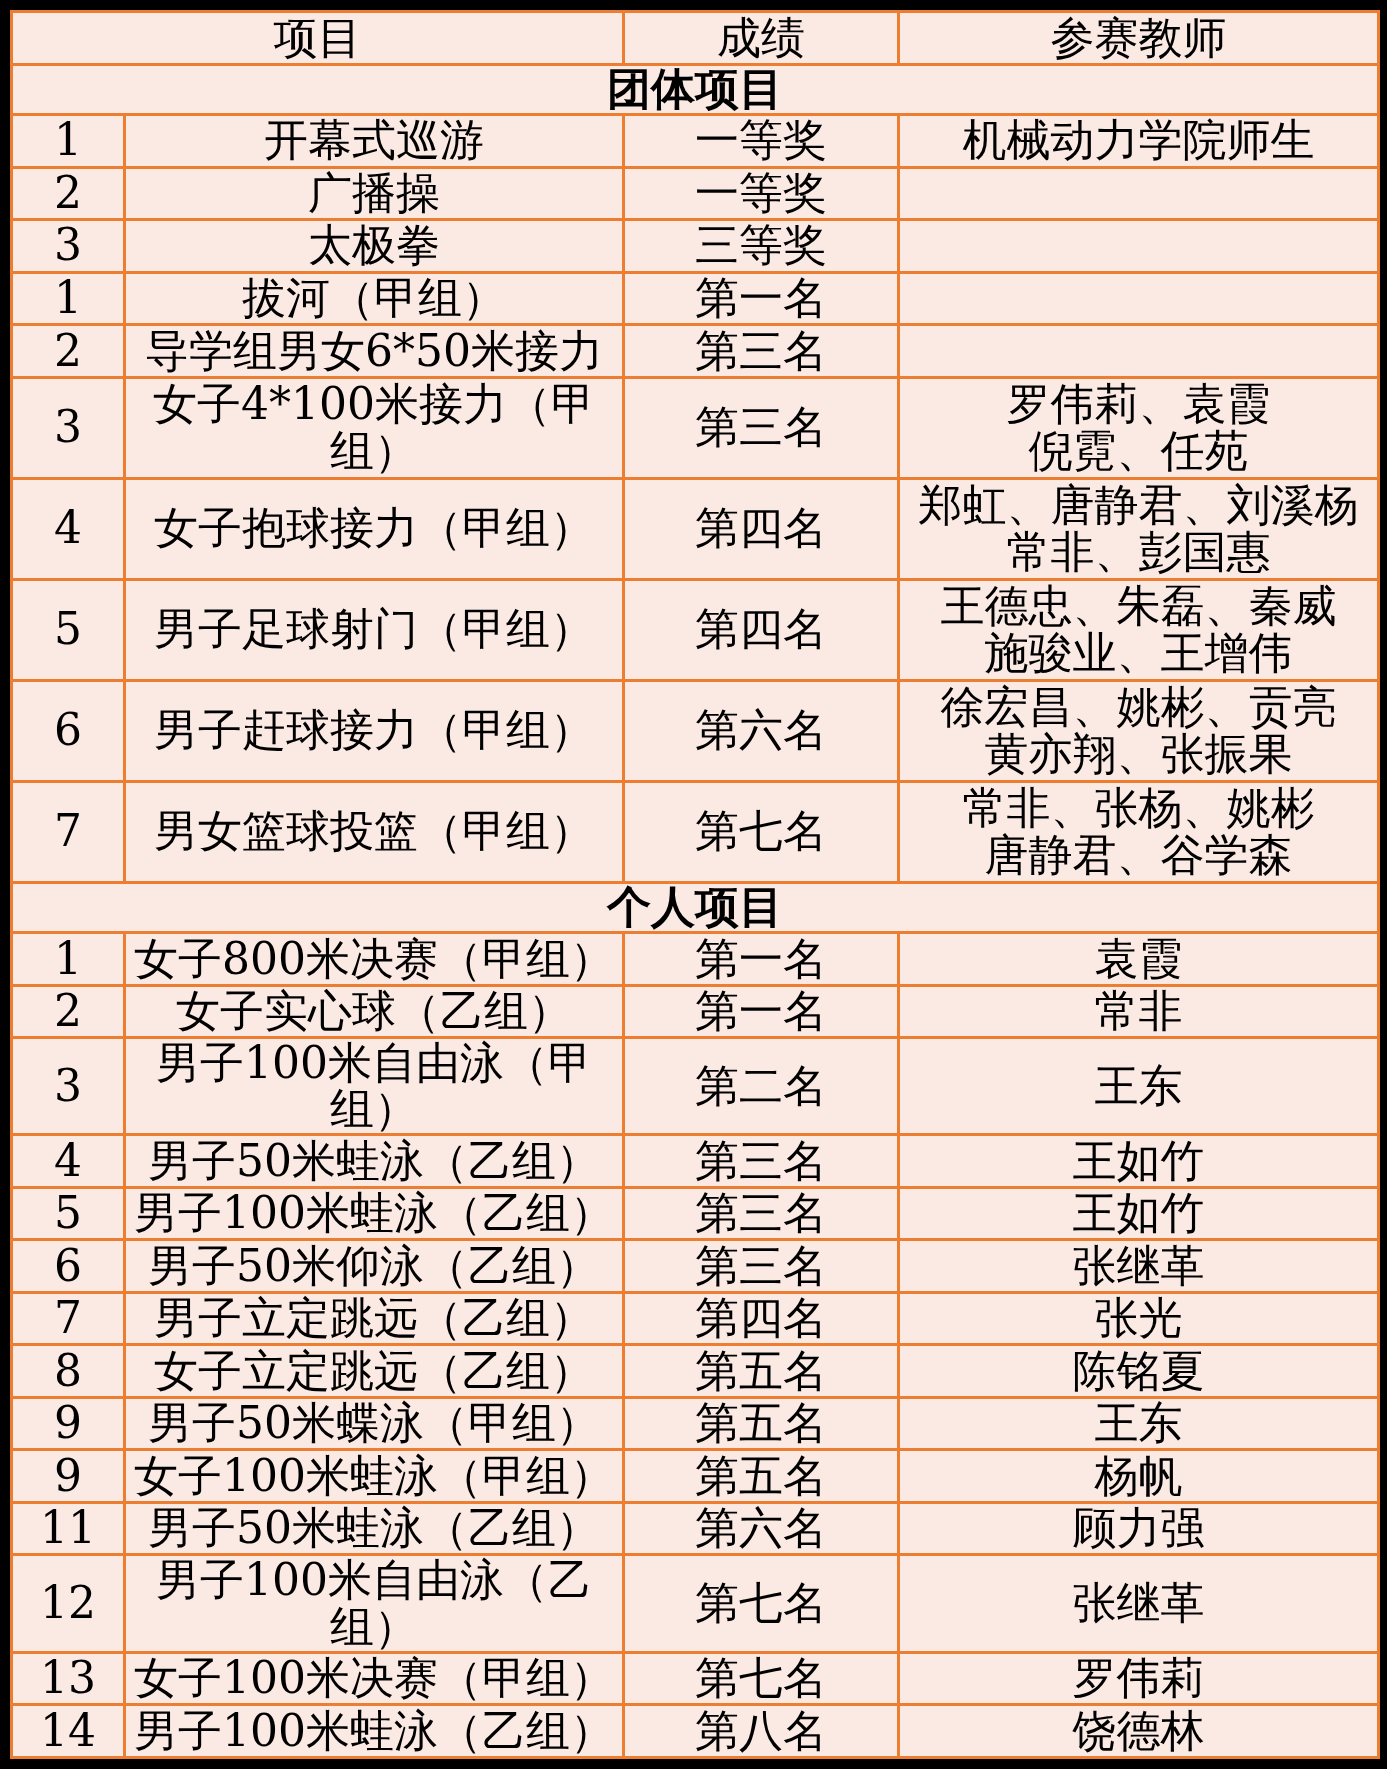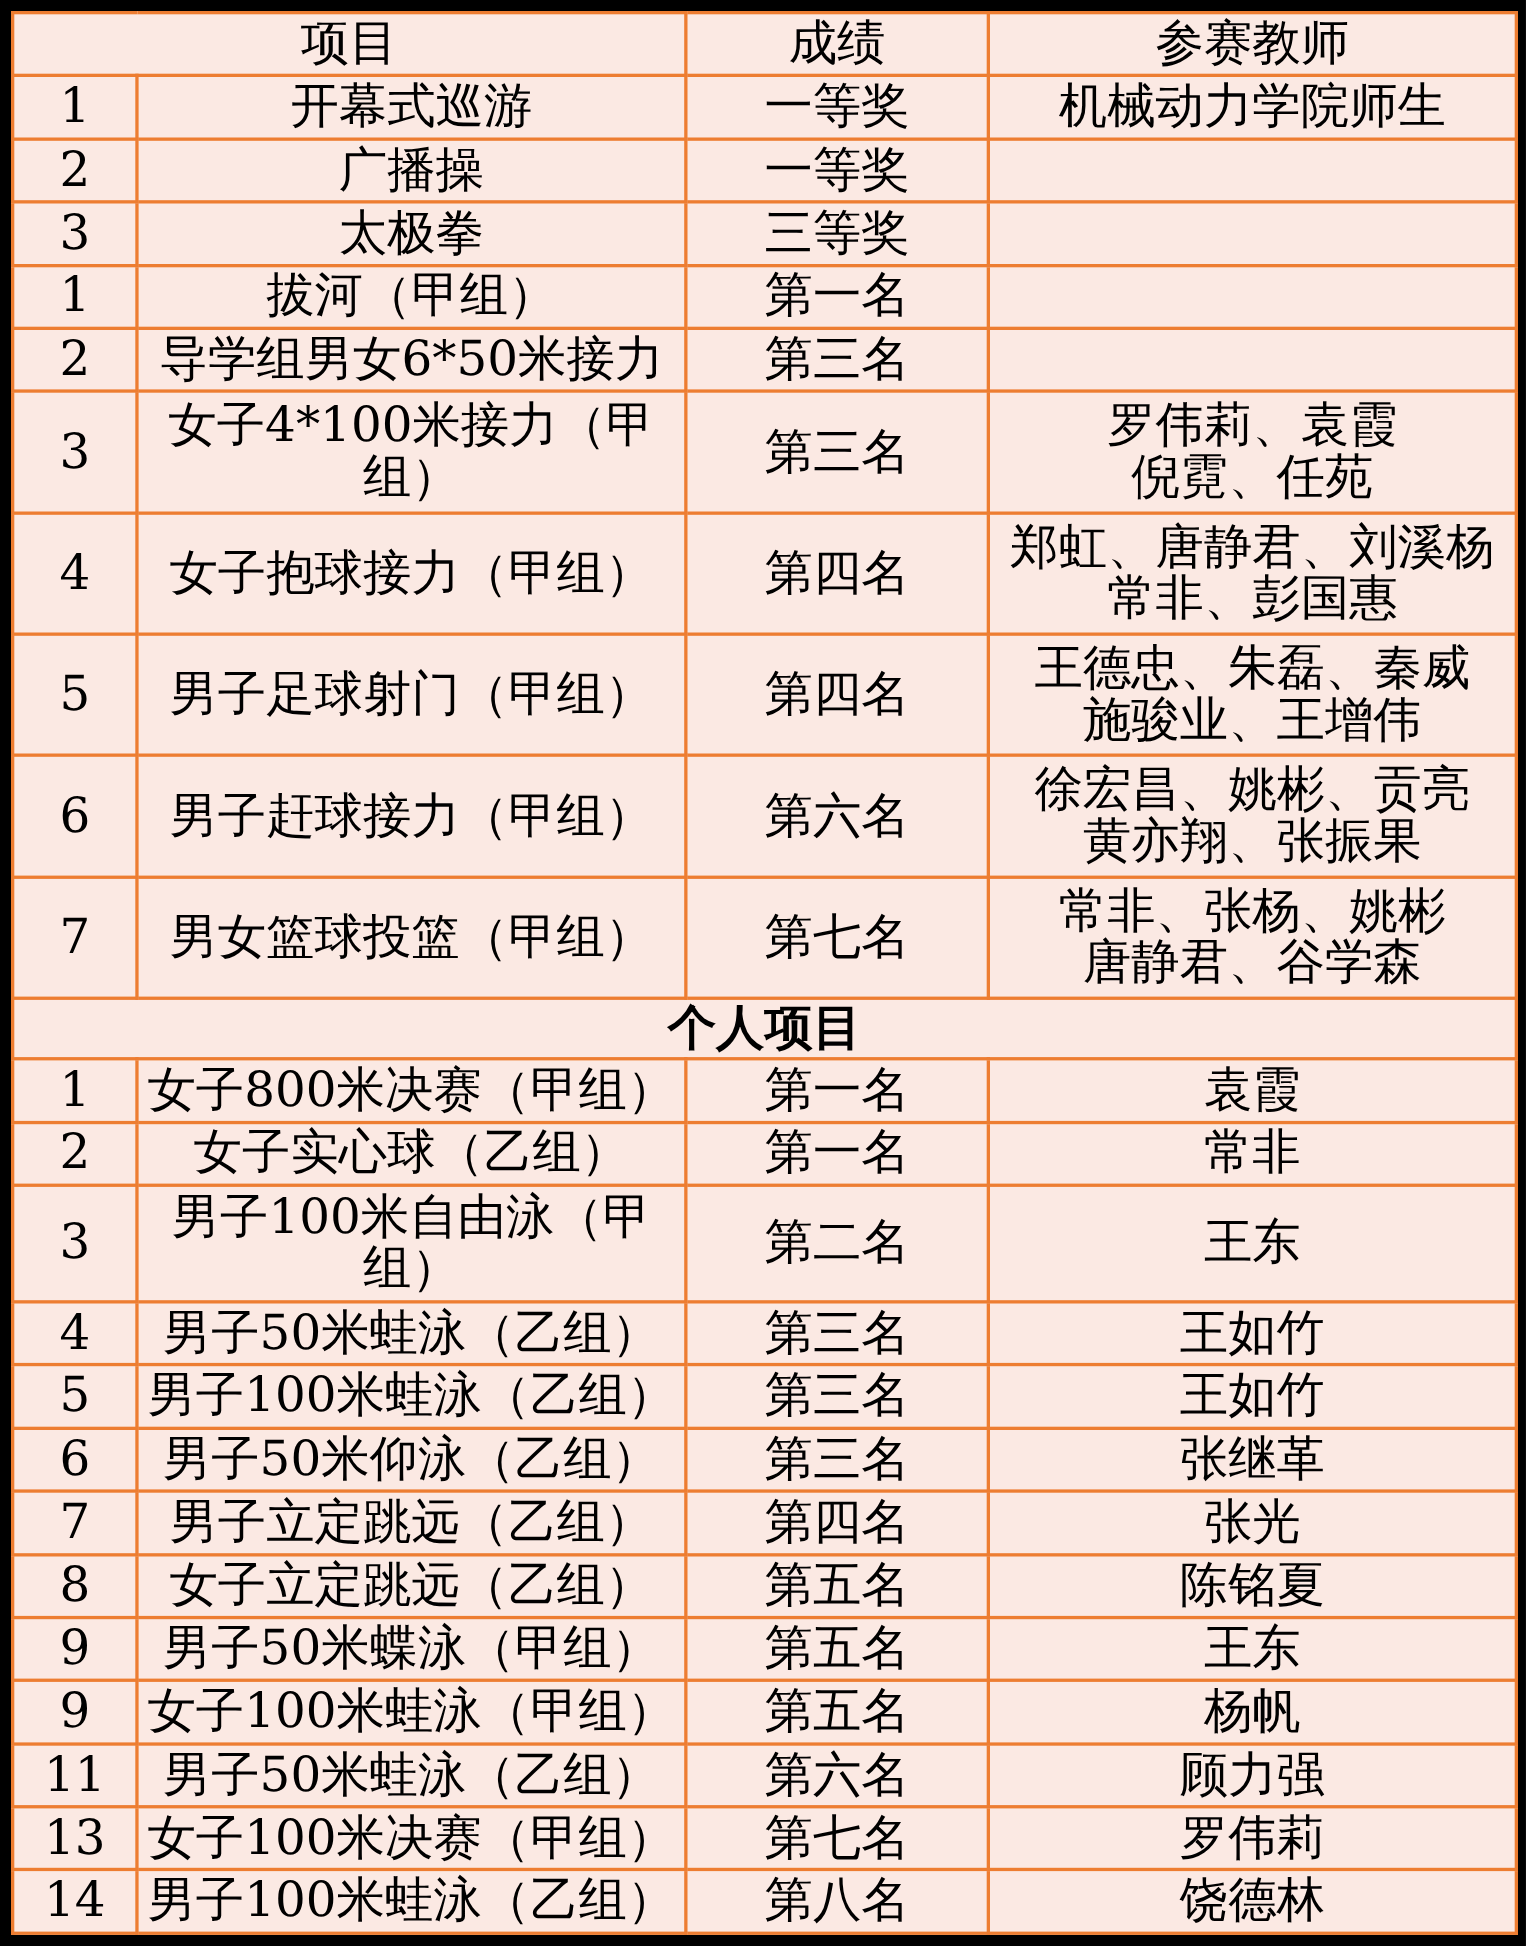--- a/index.html
+++ b/index.html
@@ -73,20 +73,23 @@
       <col class="c-event">
       <col class="c-result">
       <col class="c-teacher">
     </colgroup>
     <tbody>
       <tr class="header-row">
         <th colspan="2">项目</th>
         <th>成绩</th>
         <th>参赛教师</th>
       </tr>
+    <tr class="section-row">
+          <td colspan="4">团体项目</td>
+        </tr>
         <tr class="row">
           <td>1</td>
           <td class="fit">开幕式巡游</td>
           <td>一等奖</td>
           <td class="teachers fit">机械动力学院师生</td>
         </tr>
         <tr class="row">
           <td>2</td>
           <td class="fit">广播操</td>
           <td>一等奖</td>
@@ -208,20 +211,26 @@
           <td>第五名</td>
           <td class="teachers fit">杨帆</td>
         </tr>
         <tr class="row">
           <td>11</td>
           <td class="fit">男子50米蛙泳（乙组）</td>
           <td>第六名</td>
           <td class="teachers fit">顾力强</td>
         </tr>
         <tr class="row">
+          <td>12</td>
+          <td class="fit">男子100米自由泳（乙组）</td>
+          <td>第七名</td>
+          <td class="teachers fit">张继革</td>
+        </tr>
+        <tr class="row">
           <td>13</td>
           <td class="fit">女子100米决赛（甲组）</td>
           <td>第七名</td>
           <td class="teachers fit">罗伟莉</td>
         </tr>
         <tr class="row">
           <td>14</td>
           <td class="fit">男子100米蛙泳（乙组）</td>
           <td>第八名</td>
           <td class="teachers fit">饶德林</td>

